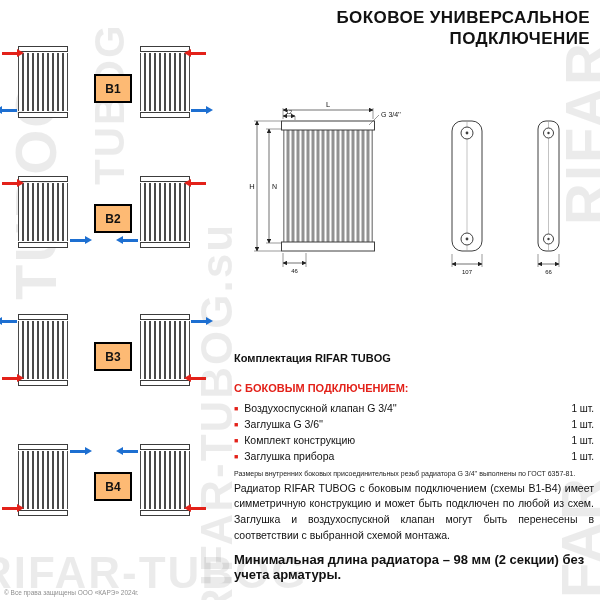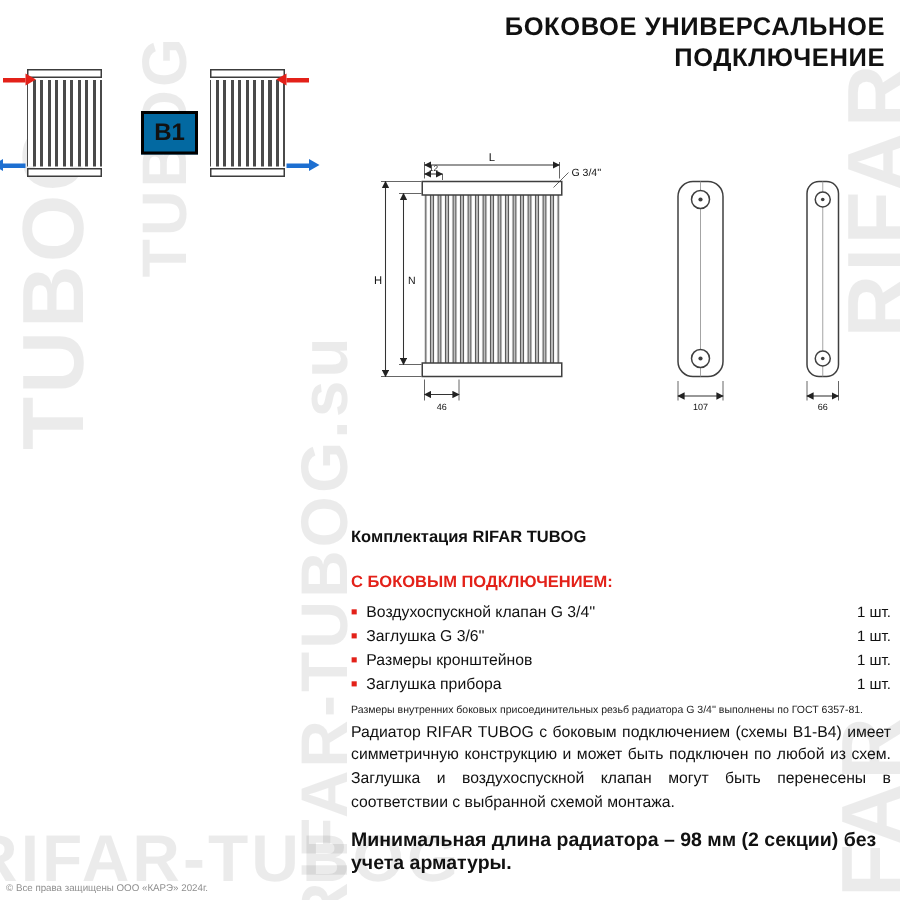--- a/index.html
+++ b/index.html
@@ -22,22 +22,22 @@
   .scheme-row{position:absolute;left:2px;width:222px;height:72px;z-index:1;}
   .radiator{position:absolute;top:0;width:50px;height:72px;box-sizing:border-box;
             padding:7px 0;background:repeating-linear-gradient(90deg,
               #4a4a4a 0 1px,#ffffff 1px 3.9px,#4a4a4a 3.9px 4.8px,#f2f2f2 4.8px 5px);
             background-clip:content-box;}
   .radiator::before,.radiator::after{content:"";position:absolute;left:0;right:0;height:6px;
             background:#fff;border:1px solid #3c3c3c;box-sizing:border-box;}
   .radiator::before{top:0;}
   .radiator::after{bottom:0;}
   .scheme-label{position:absolute;left:92px;top:28px;width:34px;height:25px;
-            border:2.5px solid #000;background:#0369a1;display:flex;align-items:center;
-            justify-content:center;font-weight:800;font-size:16px;}
+            border:2.5px solid #000;background:#fdba74;display:flex;align-items:center;
+            justify-content:center;font-weight:800;font-size:12px;}
   .arrow{position:absolute;width:15px;height:2.5px;display:block;}
   .arrow::after{content:"";position:absolute;top:50%;margin-top:-4.5px;width:0;height:0;
             border-top:4.5px solid transparent;border-bottom:4.5px solid transparent;}
   .dir-right::after{left:100%;border-left:7px solid currentColor;}
   .dir-left::after{right:100%;border-right:7px solid currentColor;}
   .supply{background:var(--supply-red,#e32119);color:var(--supply-red,#e32119);}
   .return{background:var(--return-blue,#1d6fd1);color:var(--return-blue,#1d6fd1);}
   
   .tech-drawing{position:absolute;left:243px;top:96px;width:357px;height:200px;z-index:1;}
   .tech-drawing text{font-family:"Liberation Sans",sans-serif;fill:#111;}
@@ -83,22 +83,49 @@
   <div class="scheme-row" style="top:46px">
     <div class="radiator" style="left:16px"></div>
     <div class="radiator" style="left:138px"></div>
     <div class="scheme-label">B1</div>
     <i class="arrow supply dir-right" style="left:0;top:6px"></i>
     <i class="arrow return dir-left" style="left:0;top:63px"></i>
     <i class="arrow supply dir-left" style="left:189px;top:6px"></i>
     <i class="arrow return dir-right" style="left:189px;top:63px"></i>
   </div>
 
-
-
+  <div class="scheme-row" style="top:176px">
+    <div class="radiator" style="left:16px"></div>
+    <div class="radiator" style="left:138px"></div>
+    <div class="scheme-label">B2</div>
+    <i class="arrow supply dir-right" style="left:0;top:6px"></i>
+    <i class="arrow return dir-right" style="left:68px;top:63px"></i>
+    <i class="arrow supply dir-left" style="left:189px;top:6px"></i>
+    <i class="arrow return dir-left" style="left:121px;top:63px"></i>
+  </div>
+
+  <div class="scheme-row" style="top:314px">
+    <div class="radiator" style="left:16px"></div>
+    <div class="radiator" style="left:138px"></div>
+    <div class="scheme-label">B3</div>
+    <i class="arrow return dir-left" style="left:0;top:6px"></i>
+    <i class="arrow supply dir-right" style="left:0;top:63px"></i>
+    <i class="arrow return dir-right" style="left:189px;top:6px"></i>
+    <i class="arrow supply dir-left" style="left:189px;top:63px"></i>
+  </div>
+
+  <div class="scheme-row" style="top:444px">
+    <div class="radiator" style="left:16px"></div>
+    <div class="radiator" style="left:138px"></div>
+    <div class="scheme-label">B4</div>
+    <i class="arrow return dir-right" style="left:68px;top:6px"></i>
+    <i class="arrow supply dir-right" style="left:0;top:63px"></i>
+    <i class="arrow return dir-left" style="left:121px;top:6px"></i>
+    <i class="arrow supply dir-left" style="left:189px;top:63px"></i>
+  </div>
 
   <svg class="tech-drawing" viewBox="0 0 357 200">
     <defs>
       <pattern id="tubes" width="5" height="8" patternUnits="userSpaceOnUse">
         <rect width="5" height="8" fill="#ffffff"></rect>
         <rect x="0.4" width="0.9" height="8" fill="#4a4a4a"></rect>
         <rect x="3.7" width="0.9" height="8" fill="#4a4a4a"></rect>
       </pattern>
       <marker id="arr" viewBox="0 0 10 10" refX="9" refY="5" markerWidth="7" markerHeight="7" orient="auto-start-reverse">
         <path d="M0,0 L10,5 L0,10 z" fill="#222"></path>
@@ -171,21 +198,21 @@
     <div class="kit-subtitle">С БОКОВЫМ ПОДКЛЮЧЕНИЕМ:</div>
     <div class="kit-row">
       <span class="kit-name">Воздухоспускной клапан G 3/4''</span>
       <span class="kit-qty">1 шт.</span>
     </div>
     <div class="kit-row">
       <span class="kit-name">Заглушка G 3/6''</span>
       <span class="kit-qty">1 шт.</span>
     </div>
     <div class="kit-row">
-      <span class="kit-name">Размеры кронштейнов</span>
+      <span class="kit-name">Комплект конструкцию</span>
       <span class="kit-qty">1 шт.</span>
     </div>
     <div class="kit-row">
       <span class="kit-name">Заглушка прибора</span>
       <span class="kit-qty">1 шт.</span>
     </div>
     <div class="kit-note">Размеры внутренних боковых присоединительных резьб радиатора G 3/4'' выполнены по ГОСТ 6357-81.</div>
   </section>
 
   <p class="description">Радиатор RIFAR TUBOG с боковым подключением (схемы B1-B4) имеет симметричную конструкцию и может быть подключен по любой из схем. Заглушка и воздухоспускной клапан могут быть перенесены в соответствии с выбранной схемой монтажа.</p>

